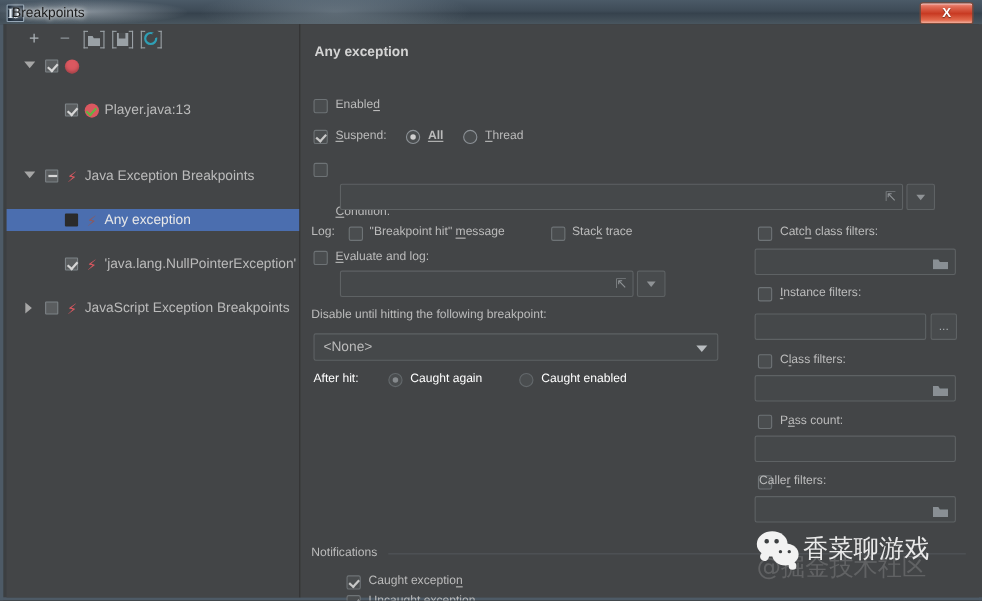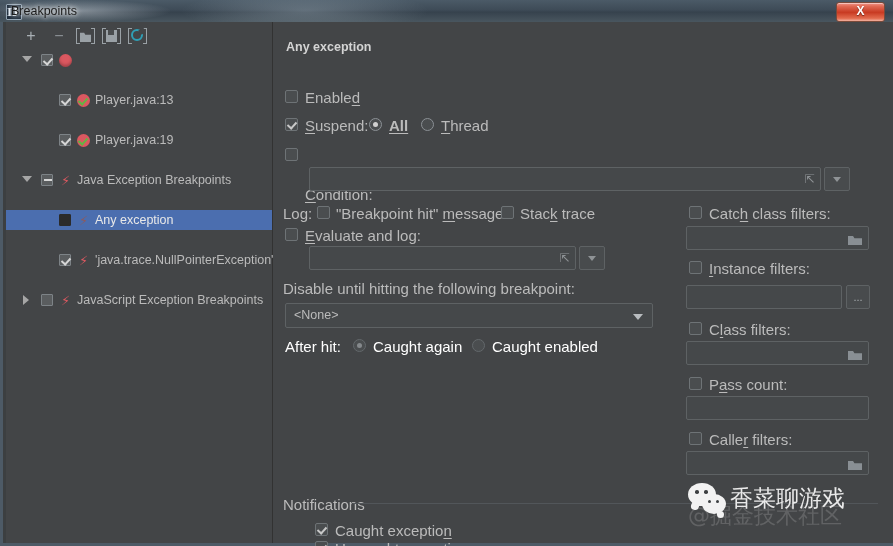--- a/index.html
+++ b/index.html
@@ -116,21 +116,21 @@
     content:"";position:absolute;left:3px;top:2px;width:4px;height:7px;
     border:solid #62b543;border-width:0 2px 2px 0;transform:rotate(42deg);
   }
   .ic-bolt{color:#db5860;font-size:13px;line-height:13px;text-align:center;font-weight:bold;}
   .ic-bolt.dim{color:#8c5a5e;}
   .lbl{position:absolute;white-space:nowrap;}
 
   
   .right-panel{position:absolute;left:267px;top:0;width:620px;height:521px;}
   .sec-title{position:absolute;font-weight:bold;color:#d4d4d4;font-size:12.5px;white-space:nowrap;}
-  .lab{position:absolute;color:#bbbbbb;font-size:15px;white-space:nowrap;text-align:right;}
+  .lab{position:absolute;color:#bbbbbb;font-size:11px;white-space:nowrap;text-align:right;}
   .lab.dis{color:#ffffff;}
   .u{text-decoration:underline;text-underline-offset:2px;}
   .ck{
     position:absolute;width:13px;height:13px;box-sizing:border-box;
     border:1px solid #6e7376;background:#4a4d4f;border-radius:2px;cursor:pointer;
   }
   .ck.on:after{
     content:"";position:absolute;left:3px;top:1px;width:4px;height:7px;
     border:solid #c8c8c8;border-width:0 2px 2px 0;transform:rotate(42deg);
   }
@@ -231,43 +231,38 @@
           <span class="cbx checked" style="left:35px;"></span>
           <span class="ic ic-dot" style="left:53px;"></span>
         </div>
 
         <div class="row" style="top:20px;">
           <span class="cbx checked" style="left:53px;"></span>
           <span class="ic ic-ck" style="left:71px;"></span>
           <span class="lbl" style="left:89px;">Player.java:13</span>
         </div>
 
-        <div class="row" style="top:40px;">
-          <span class="cbx checked" style="left:53px;"></span>
-          <span class="ic ic-ck" style="left:71px;"></span>
-          <span class="lbl" style="left:89px;">Player.java:19</span>
-        </div>
 
         <div class="row" style="top:60px;">
           <span class="arrow down" style="left:16px;"></span>
           <span class="cbx partial" style="left:35px;"></span>
           <span class="ic ic-bolt" style="left:53px;">⚡</span>
           <span class="lbl" style="left:71px;">Java Exception Breakpoints</span>
         </div>
 
         <div class="row sel" style="top:80px;">
           <span class="cbx dark" style="left:53px;"></span>
           <span class="ic ic-bolt dim" style="left:71px;">⚡</span>
           <span class="lbl" style="left:89px;">Any exception</span>
         </div>
 
         <div class="row" style="top:100px;">
           <span class="cbx checked" style="left:53px;"></span>
           <span class="ic ic-bolt" style="left:71px;">⚡</span>
-          <span class="lbl" style="left:89px;">'java.trace.NullPointerException'</span>
+          <span class="lbl" style="left:89px;">'java.lang.NullPointerException'</span>
         </div>
 
         <div class="row" style="top:120px;">
           <span class="arrow right" style="left:17px;"></span>
           <span class="cbx" style="left:35px;"></span>
           <span class="ic ic-bolt" style="left:53px;">⚡</span>
           <span class="lbl" style="left:71px;">JavaScript Exception Breakpoints</span>
         </div>
 
       </div>
@@ -338,21 +333,21 @@
       <span class="lab" style="left:436px;top:299px;">C<span style="text-decoration:underline;text-underline-offset:2px;">l</span>ass filters:</span>
       <div class="field" style="left:413px;top:319px;width:183px;">
         <span class="folder-ic"></span>
       </div>
 
       <span class="ck" style="left:416px;top:355px;"></span>
       <span class="lab" style="left:436px;top:354px;">P<span style="text-decoration:underline;text-underline-offset:2px;">a</span>ss count:</span>
       <div class="field" style="left:413px;top:374px;width:183px;"></div>
 
       <span class="ck" style="left:416px;top:410px;"></span>
-      <span class="lab" style="left:436px;top:409px;">Calle<span style="text-decoration:underline;text-underline-offset:2px;">r</span> filters:</span>
+      <span class="lab" style="left:417px;top:409px;">Calle<span style="text-decoration:underline;text-underline-offset:2px;">r</span> filters:</span>
       <div class="field" style="left:413px;top:429px;width:183px;">
         <span class="folder-ic"></span>
       </div>
 
       <span class="lab" style="left:10px;top:474px;">Notifications</span>
       <div class="sep-line" style="left:80px;top:481px;width:525px;"></div>
 
       <span class="ck on" style="left:42px;top:501px;"></span>
       <span class="lab" style="left:62px;top:500px;">Caught exceptio<span style="text-decoration:underline;text-underline-offset:2px;">n</span></span>
 

